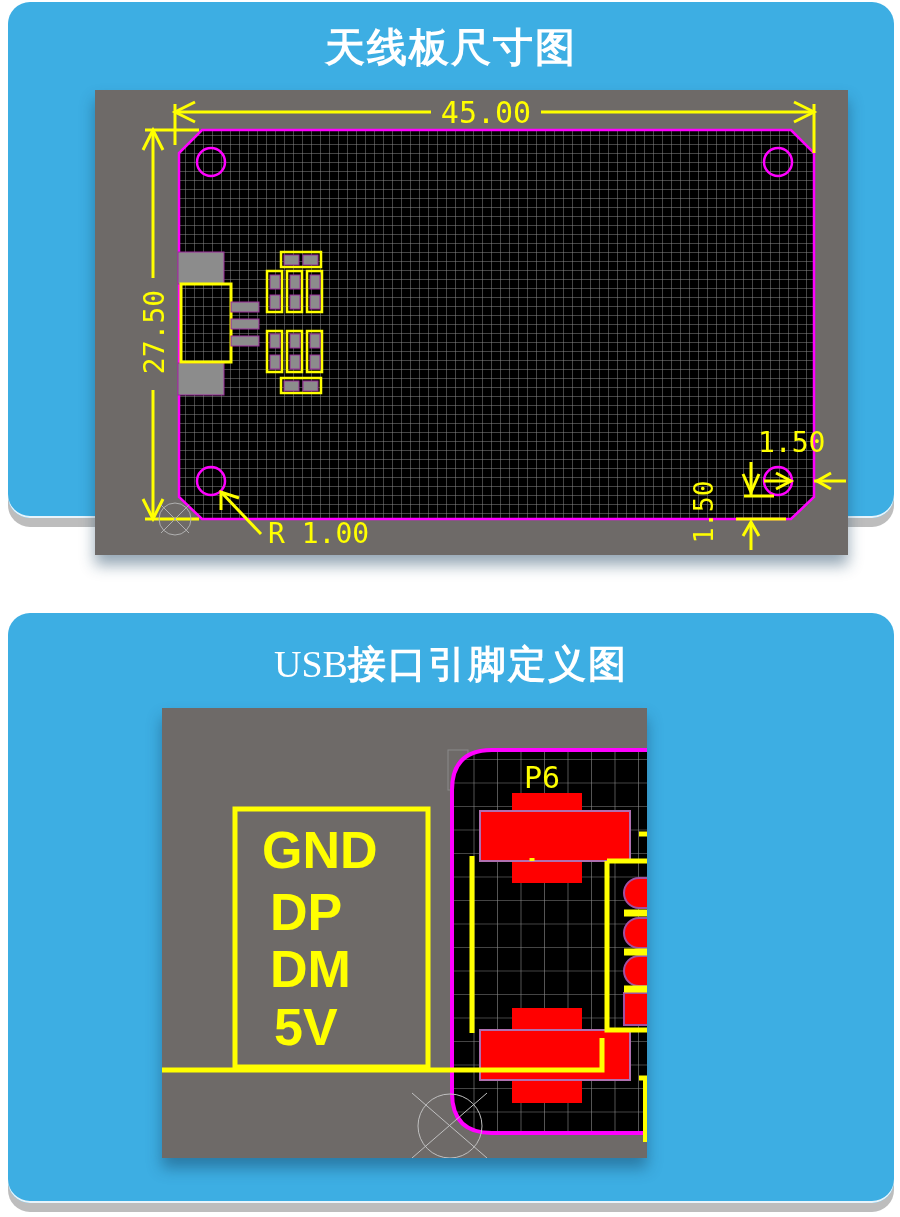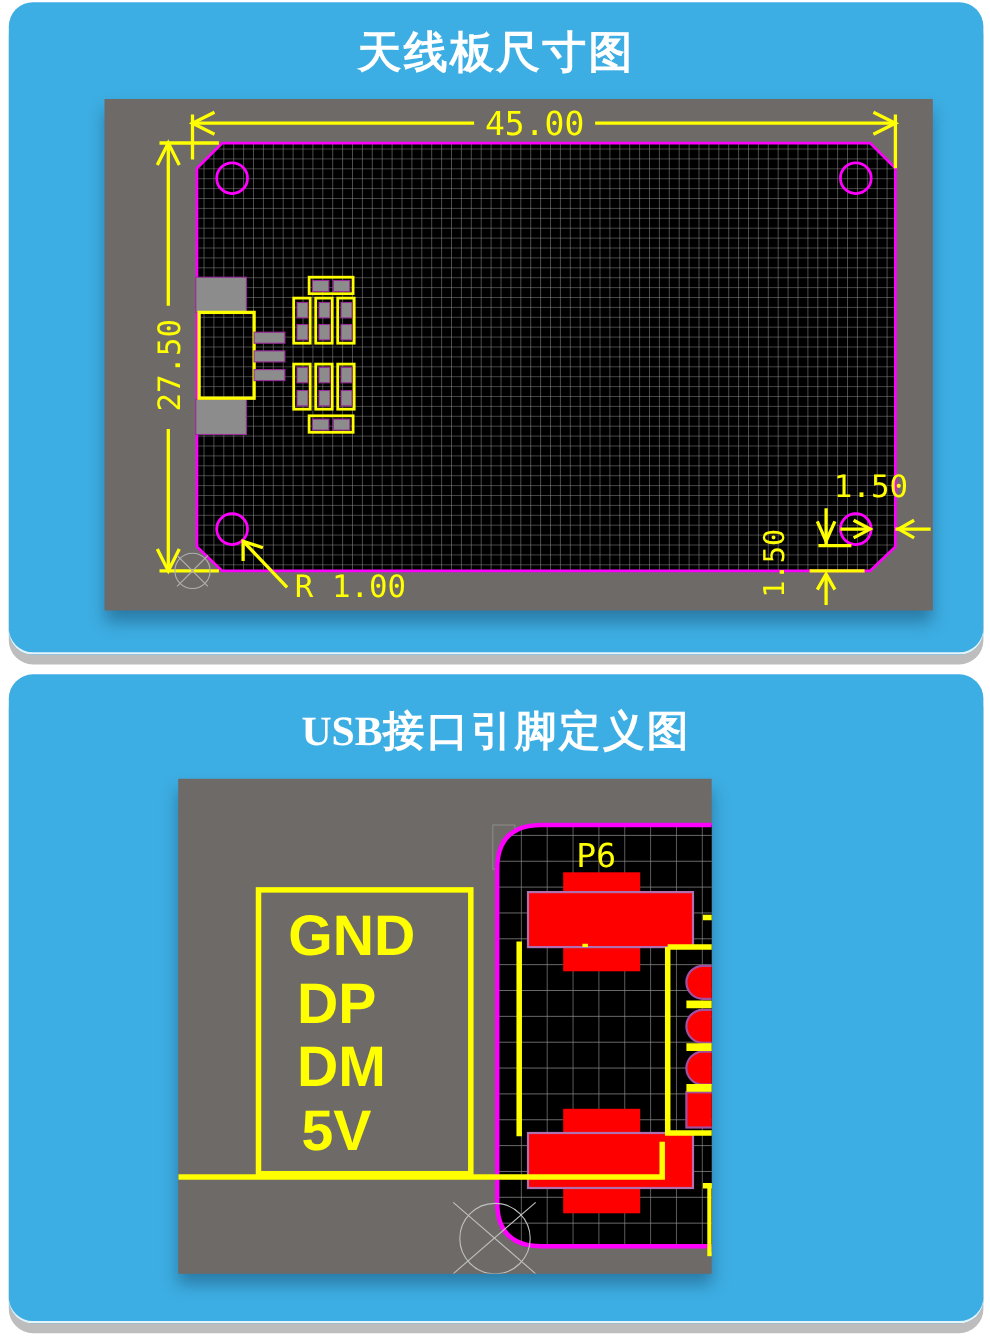--- a/index.html
+++ b/index.html
@@ -1,25 +1,25 @@
 <!DOCTYPE html>
 <html><head>
 <meta charset="utf-8">
 <style>
   html,body{margin:0;padding:0;background:#ffffff;}
   body{width:900px;height:1217px;position:relative;overflow:hidden;font-family:"DejaVu Sans",sans-serif;}
   .panel{position:absolute;left:8px;width:886px;background:#3daee3;border-radius:22px;
     box-shadow:0 9px 0 #bdbdbd, inset 0 -2px 0 #e8f4fb;}
-  .panel1{top:2px;height:593px;}
+  .panel1{top:2px;height:516px;}
   .panel2{top:613px;height:590px;}
   .title{position:absolute;left:0;right:0;text-align:center;color:#ffffff;font-weight:bold;
     font-family:"DejaVu Sans",sans-serif;letter-spacing:2px;}
   .title1{top:18px;font-size:40px;}
   .title2{top:26px;font-size:38px;}
-  .title2 .latin{font-family:"Liberation Serif",serif;font-weight:bold;letter-spacing:0;}
+  .title2 .latin{font-family:"Liberation Serif",serif;font-weight:normal;letter-spacing:0;}
   .figure{position:absolute;background:#6e6a68;box-shadow:0 10px 14px rgba(20,60,90,0.45);}
   .fig1{left:87px;top:88px;width:717px;height:465px;padding-left:36px;}
   .fig2{left:154px;top:95px;width:485px;height:450px;overflow:hidden;}
   svg{display:block;}
   .dimtext{font-family:"DejaVu Sans Mono",monospace;fill:#ffff00;}
   .pin-label{font-family:"Liberation Sans",sans-serif;font-weight:bold;fill:#ffff00;}
 </style>
 </head>
 <body>
 

